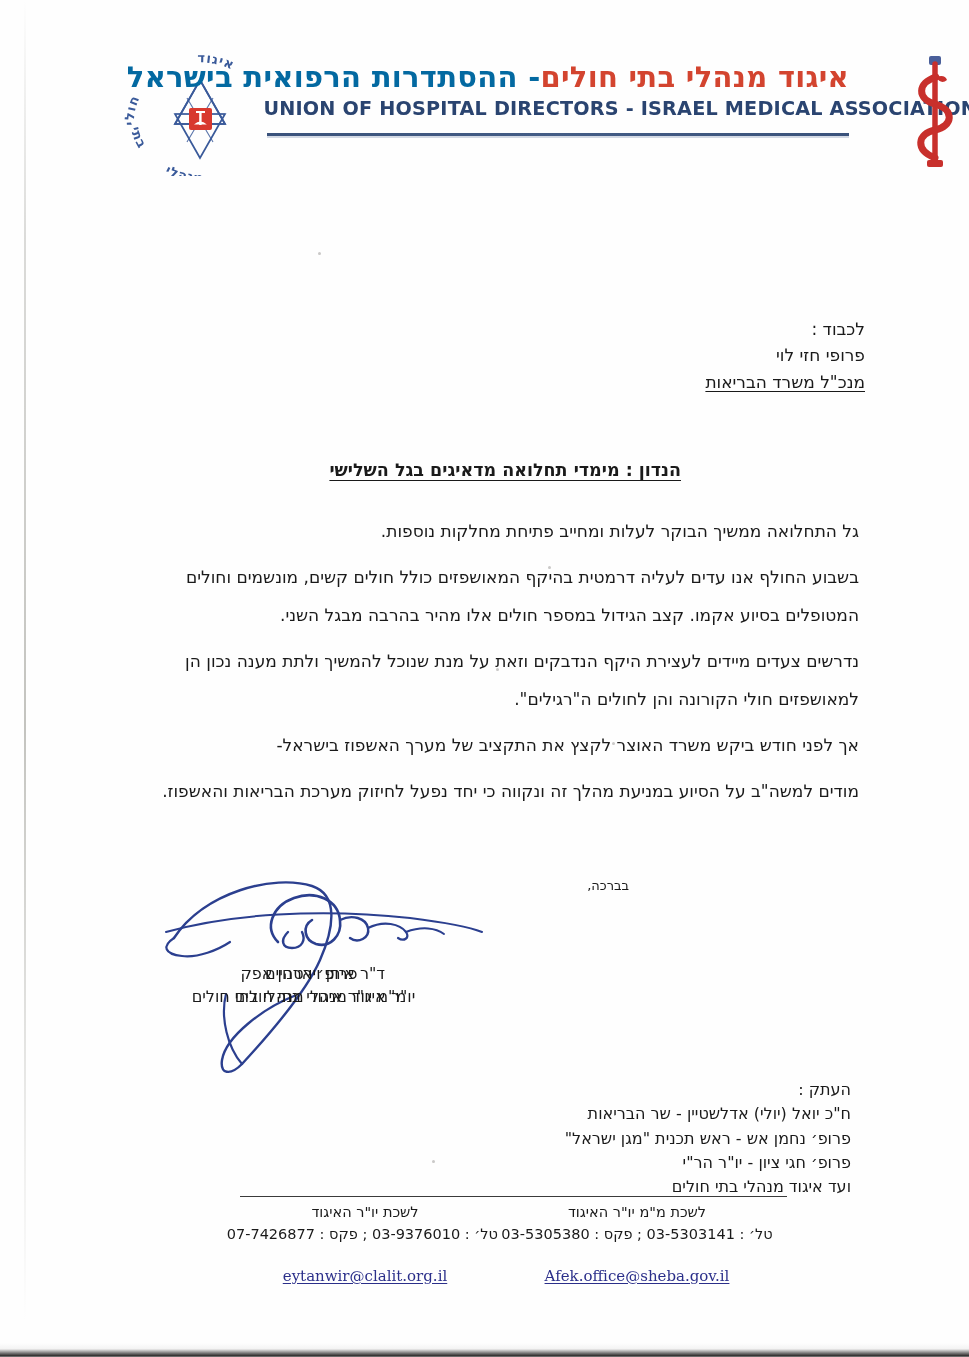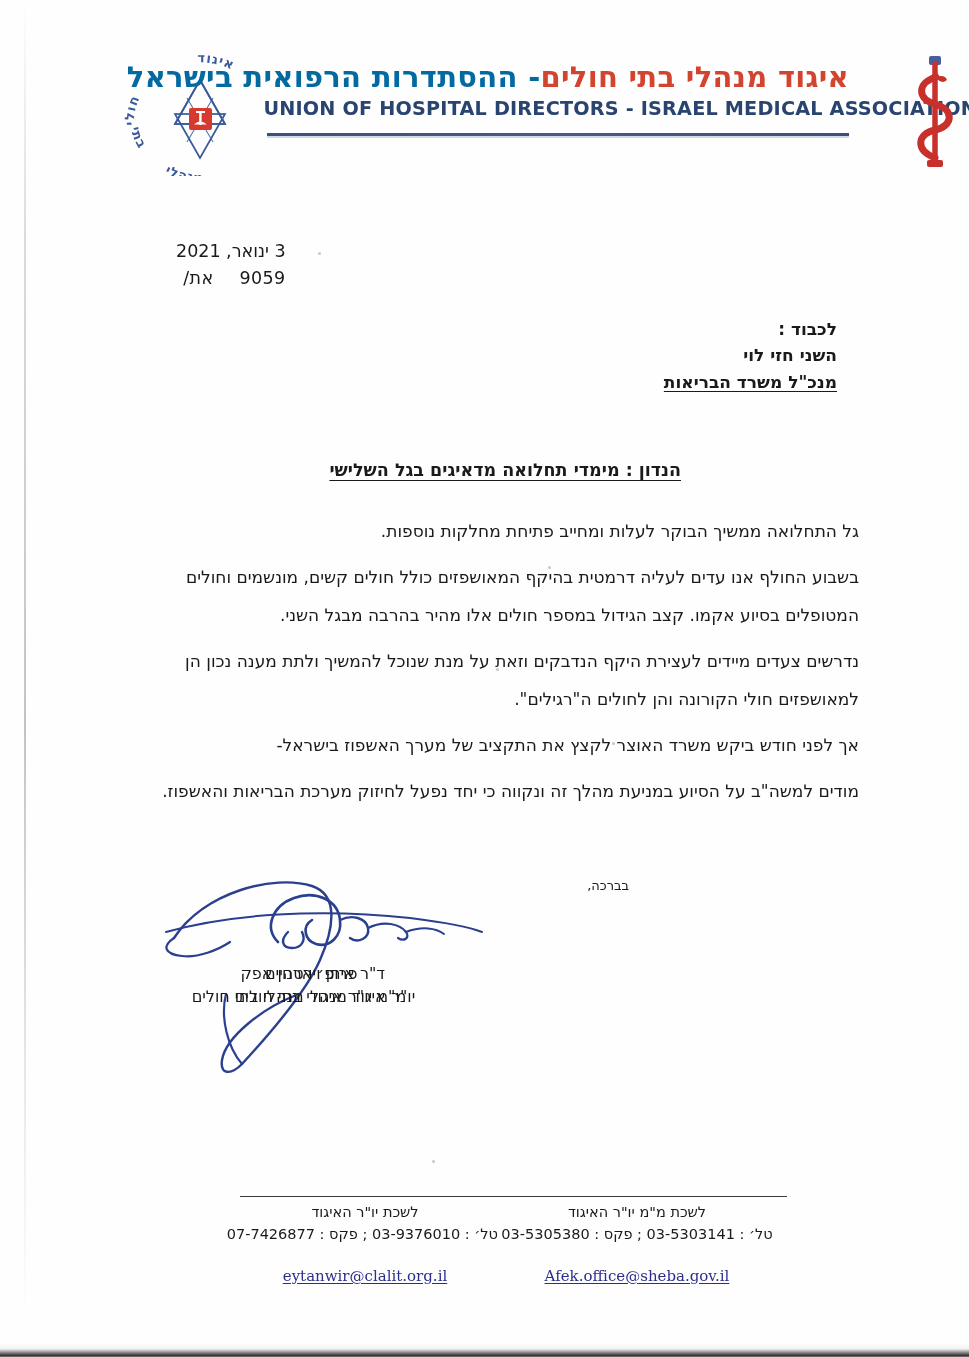--- a/index.html
+++ b/index.html
@@ -116,26 +116,25 @@
     line-height: 1.52;
     white-space: nowrap;
   }
   .date-block .row { display: block; }
   .ref-row { letter-spacing: 0.4px; }
   .ref-num { display: inline-block; margin-right: 26px; }
 
   
   .addressee {
     position: absolute;
-    right: 132px; top: 316px;
+    right: 104px; top: 316px;
     text-align: right;
     font-size: 17px;
     line-height: 1.55;
     direction: rtl;
-    font-weight: bold;
   }
   .addressee .line { display: block; white-space: nowrap; }
   .addressee .u { text-decoration: underline; text-underline-offset: 3px; }
 
   
   .subject {
     position: absolute;
     right: 288px; top: 460px;
     font-size: 17.5px;
     font-weight: 600;
@@ -293,28 +292,24 @@
       <svg viewBox="0 0 58 120" width="58" height="120" aria-hidden="true">
         <rect x="24" y="6" width="12" height="9" rx="2" fill="#4a5f9a"></rect>
         <path d="M 30 14 L 30 114" stroke="#c8302c" stroke-width="5.5" fill="none" stroke-linecap="round"></path>
         <path d="M 30 108 C 10 100 12 84 30 80 C 48 76 50 60 30 54 C 12 49 12 33 31 27" stroke="#c8302c" stroke-width="7" fill="none" stroke-linecap="round"></path>
         <path d="M 31 27 q 9 -3 11 3 q -6 5 -11 -3 Z" fill="#c8302c"></path>
         <rect x="22" y="110" width="16" height="7" rx="2" fill="#c8302c"></rect>
       </svg>
     </div>
   </div>
 
-  <div class="date-block">
-    <span class="row">3 ינואר, 2021</span>
-    <span class="row ref-row"><span>9059</span><span class="ref-num">את/</span></span>
-  </div>
 
   <div class="addressee">
     <span class="line">לכבוד :</span>
-    <span class="line">השני חזי לוי</span>
+    <span class="line">פרופי חזי לוי</span>
     <span class="line u">מנכ"ל משרד הבריאות</span>
   </div>
 
   <div class="subject">הנדון : מימדי תחלואה מדאיגים בגל השלישי</div>
 
   <div class="body-text">
     <p>גל התחלואה ממשיך הבוקר לעלות ומחייב פתיחת מחלקות נוספות.</p>
     <p>בשבוע החולף אנו עדים לעליה דרמטית בהיקף המאושפזים כולל חולים קשים, מונשמים וחולים המטופלים בסיוע אקמו. קצב הגידול במספר חולים אלו מהיר בהרבה מבגל השני.</p>
     <p>נדרשים צעדים מיידים לעצירת היקף הנדבקים וזאת על מנת שנוכל להמשיך ולתת מענה נכון הן למאושפזים חולי הקורונה והן לחולים ה"רגילים".</p>
     <p>אך לפני חודש ביקש משרד האוצר לקצץ את התקציב של מערך האשפוז בישראל-</p>
@@ -351,20 +346,27 @@
       <span class="name">פרופ׳ ארנון אפק</span>
       <span class="role">מ"מ יו"ר איגוד מנהלי בתי חולים</span>
     </div>
 
     <div class="sig sig-left">
       <span class="name">ד"ר איתן וירטהיים</span>
       <span class="role">יו"ר איגוד מנהלי בתי חולים</span>
     </div>
   </div>
 
+  <div class="cc-block">
+    <span class="cc-line">העתק :</span>
+    <span class="cc-line">ח"כ יואל (יולי) אדלשטיין - שר הבריאות</span>
+    <span class="cc-line">פרופ׳ נחמן אש - ראש תכנית "מגן ישראל"</span>
+    <span class="cc-line">פרופ׳ חגי ציון - יו"ר הר"י</span>
+    <span class="cc-line">ועד איגוד מנהלי בתי חולים</span>
+  </div>
 
   <div class="footer-rule right"></div>
   <div class="footer-rule left"></div>
 
   <div class="footer-col right">
     <span class="fline">לשכת מ"מ יו"ר האיגוד</span>
     <span class="fline">טל׳ : 03-5303141 ; פקס : 03-5305380</span>
     <span class="mail">Afek.office@sheba.gov.il</span>
   </div>
 

